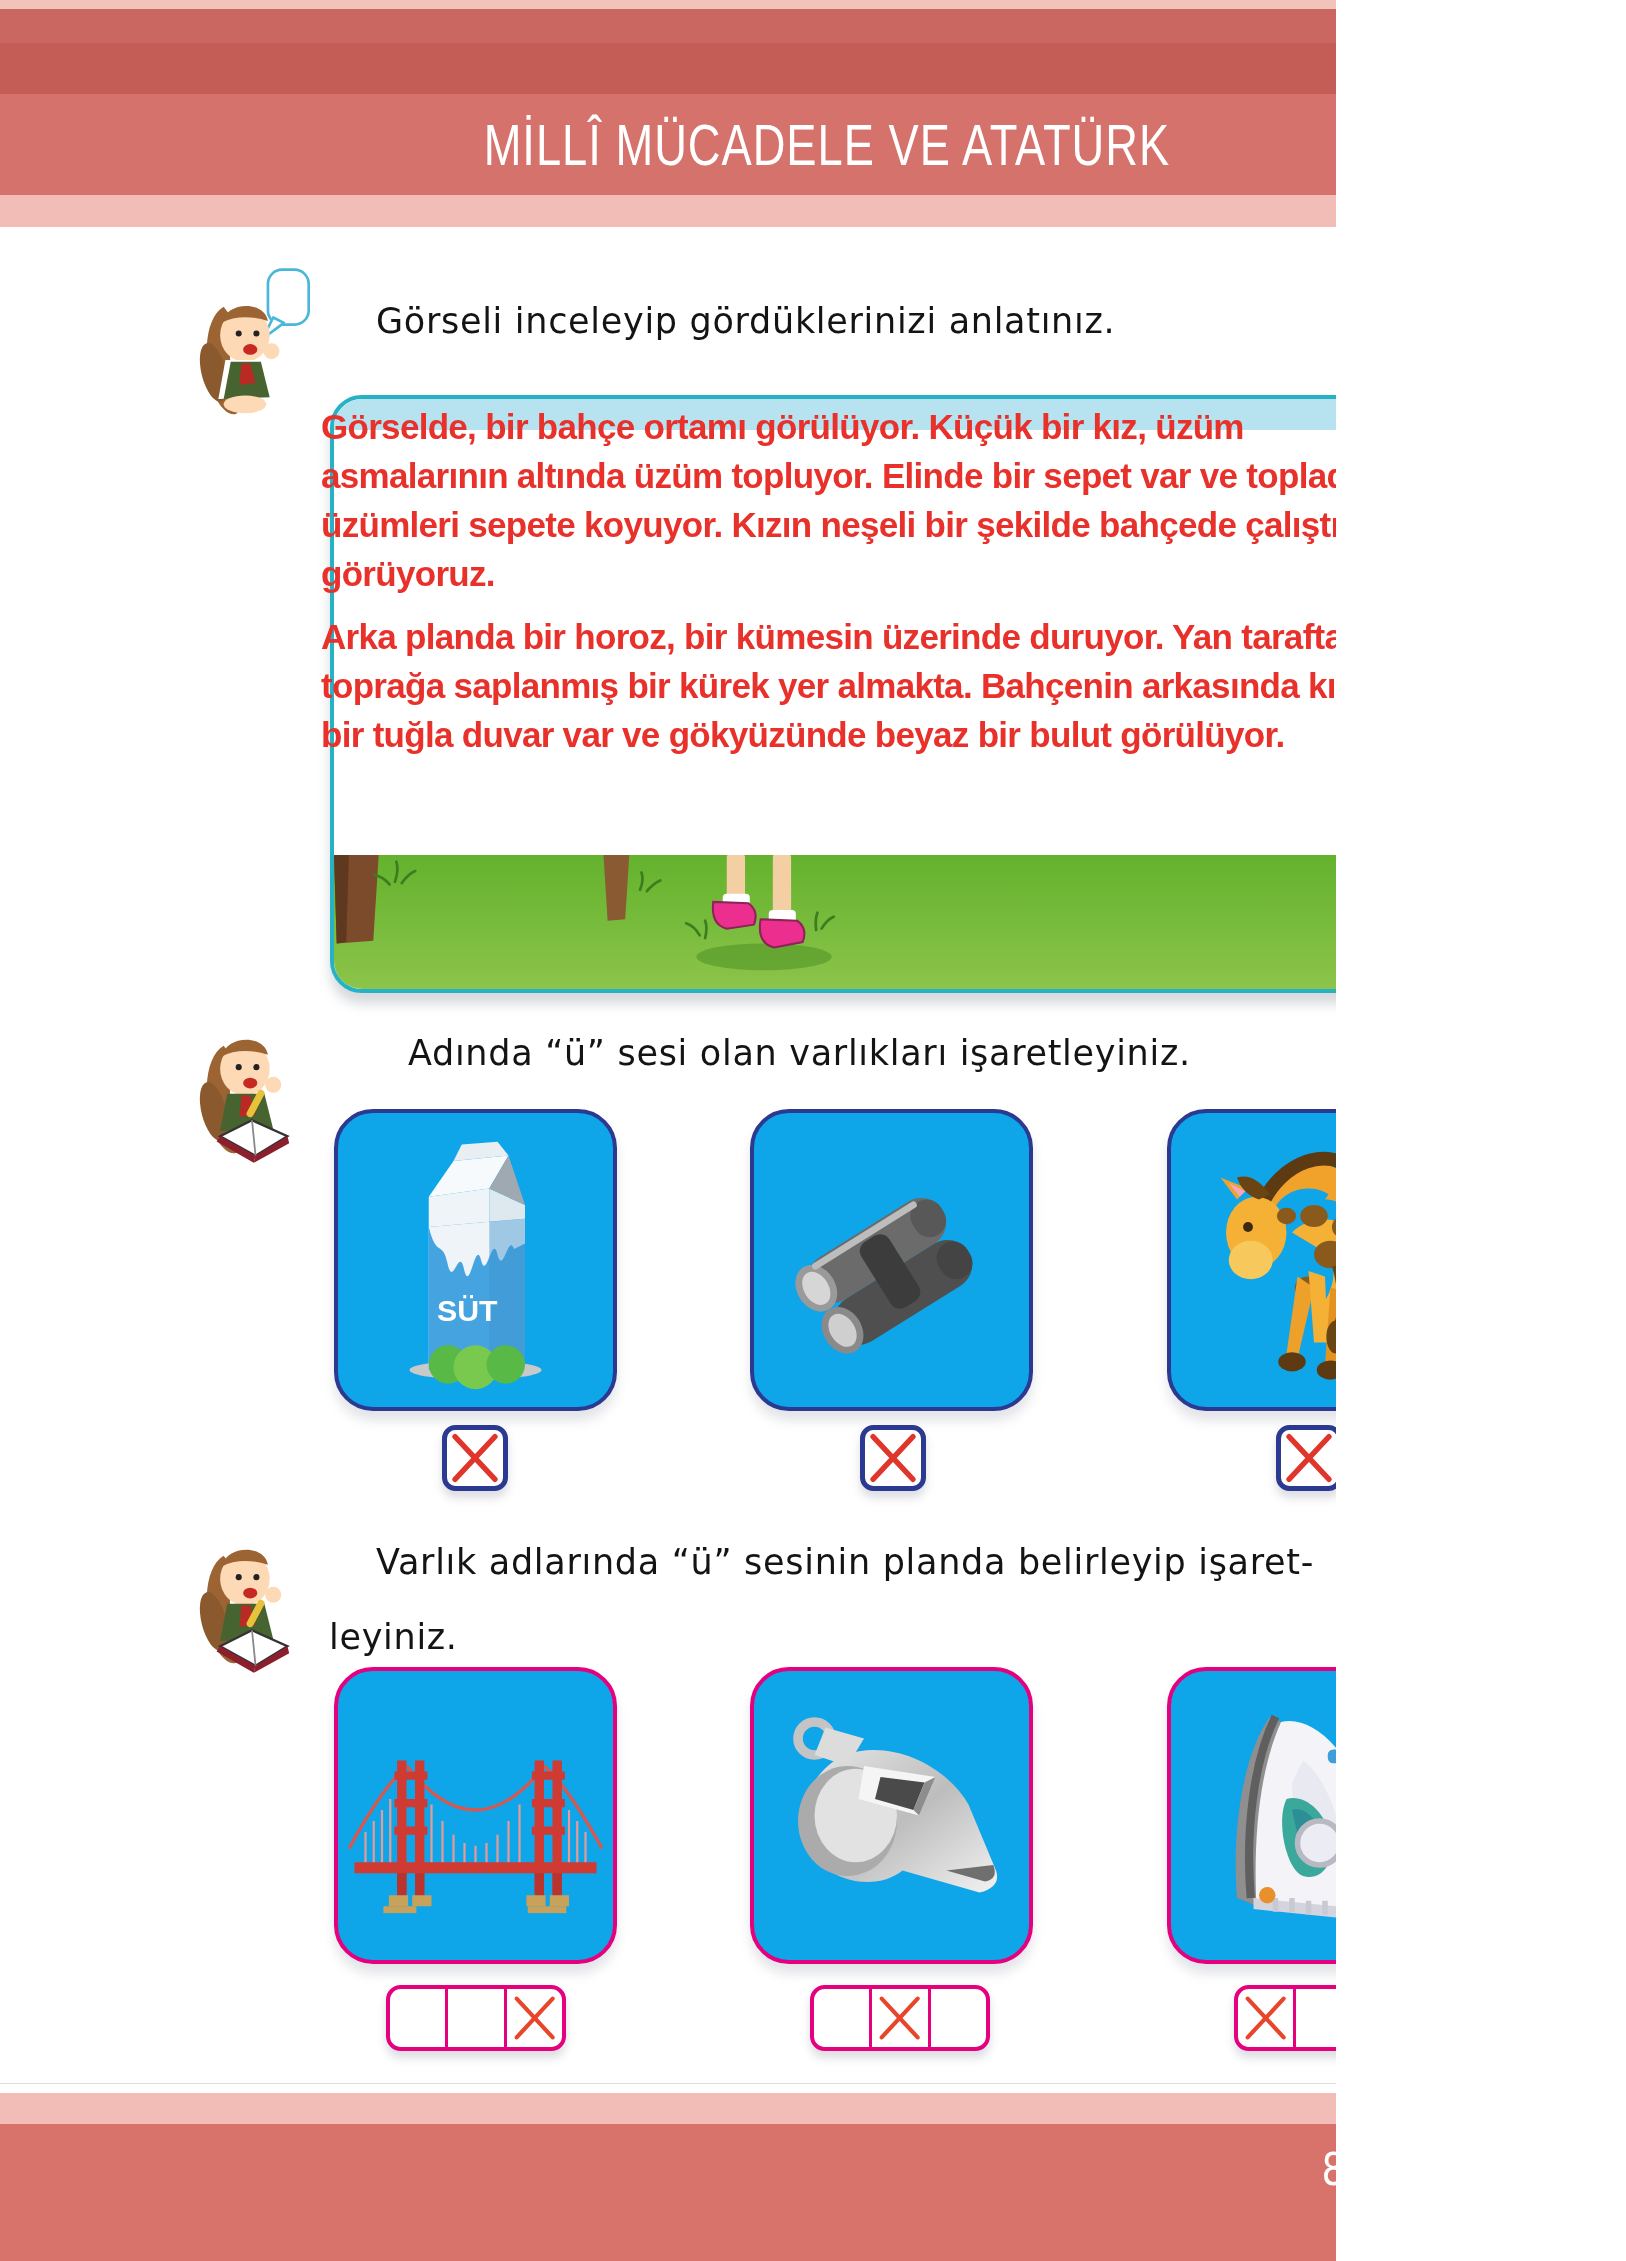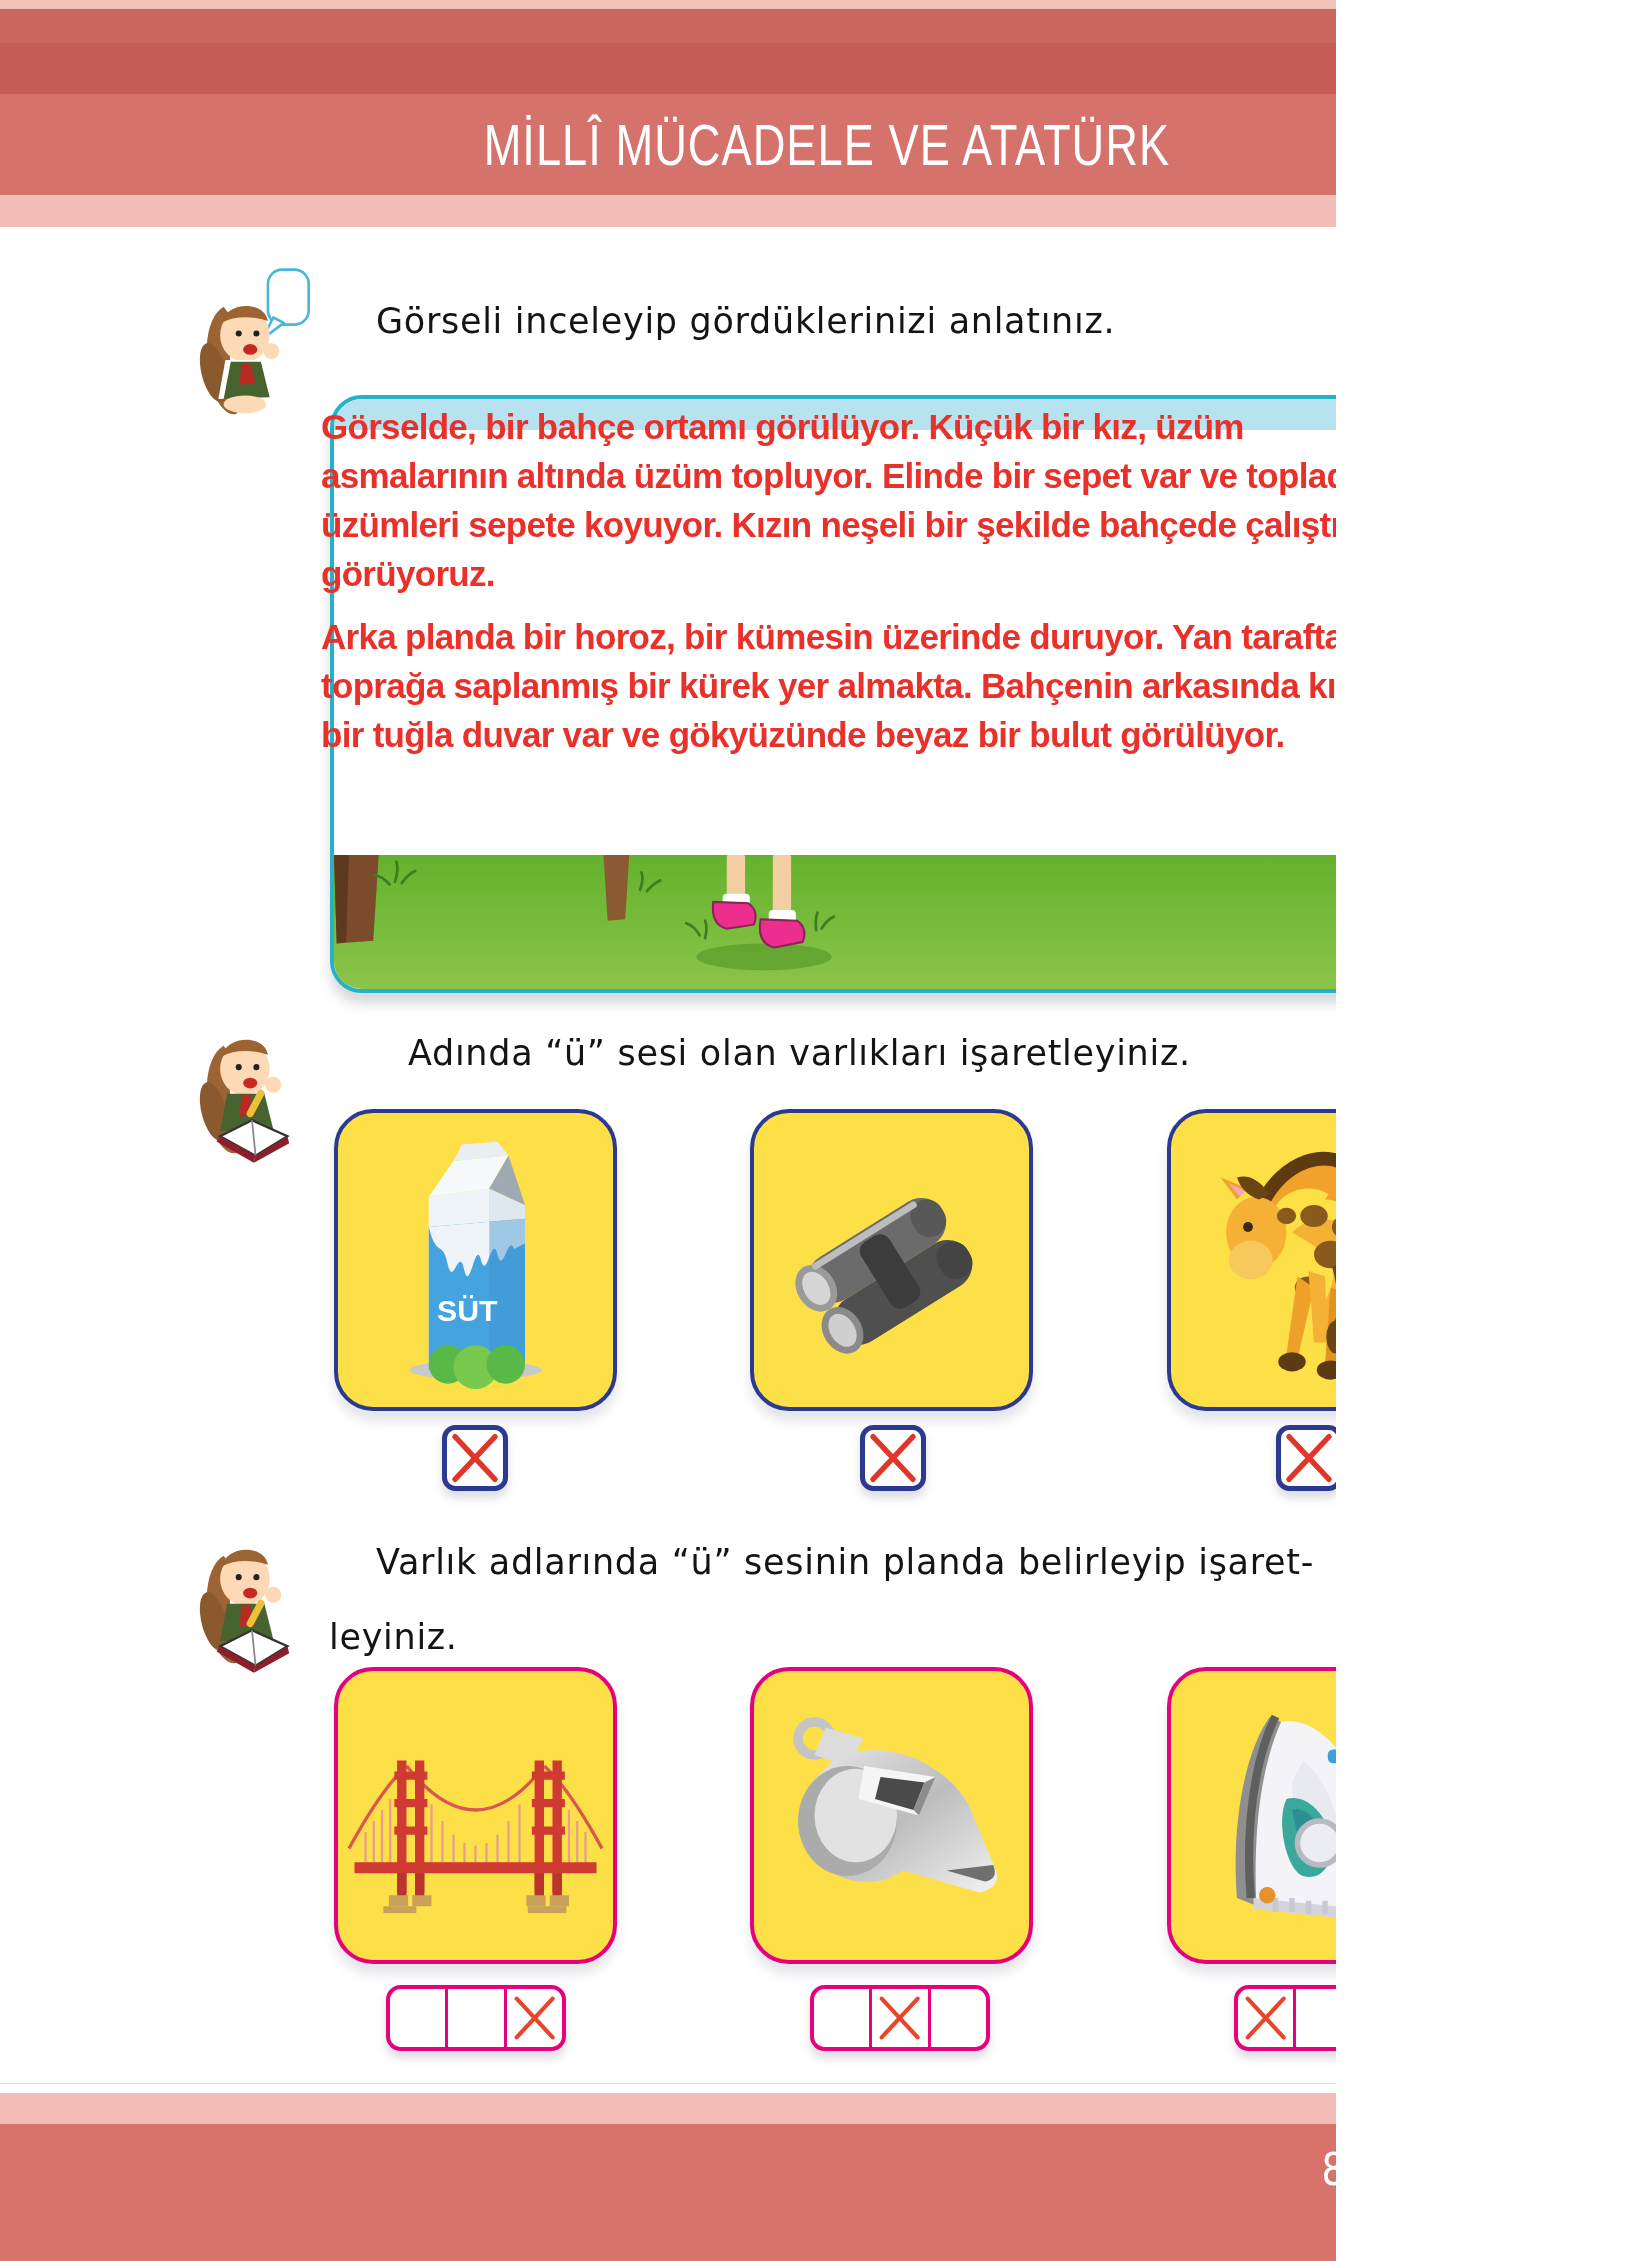--- a/index.html
+++ b/index.html
@@ -26,21 +26,21 @@
              border:4.7px solid #25b2c5;border-radius:32px;background:#ffffff;overflow:hidden;
              box-shadow:0 10.7px 12px rgba(110,120,130,.28);}
   .sky-strip{position:absolute;left:0;top:0;width:100%;height:31px;background:#b7e3f1;}
   .white-overlay{position:absolute;left:0;top:31px;width:100%;height:423px;background:#ffffff;}
   .green-strip{position:absolute;left:0;bottom:0;width:100%;height:134px;}
   .answer-text{position:absolute;left:321px;width:1109px;color:#e8312a;font-weight:700;
                font-size:35px;line-height:49px;letter-spacing:-0.7px;
                font-family:"Liberation Sans",sans-serif;}
 
   
-  .card{position:absolute;width:275px;height:294px;background:#fde047;border-radius:39px;
+  .card{position:absolute;width:275px;height:294px;background:#0ea5e9;border-radius:39px;
         box-shadow:0 9.4px 10.7px rgba(120,125,145,.20);}
   .card.navy{border:4.7px solid #2b3990;}
   .card.pink{border:4.7px solid #e5017e;height:289px;}
   .card svg{position:absolute;left:0;top:0;width:100%;height:100%;}
 
   
   .checkbox{position:absolute;width:56px;height:56px;border:5.4px solid #2b3990;border-radius:13.4px;
             background:#ffffff;box-shadow:0 6.7px 8px rgba(120,125,145,.25);}
   .checkbox svg{width:100%;height:100%;display:block;}
   .xmark{display:none;}

